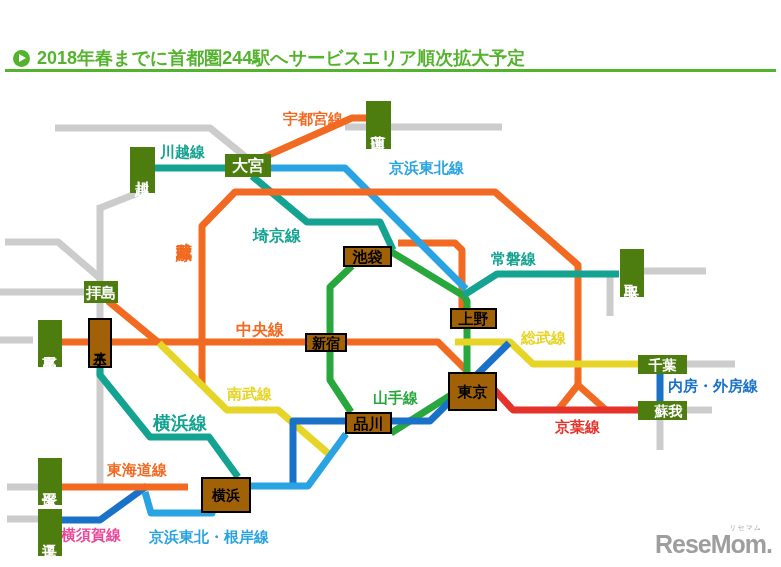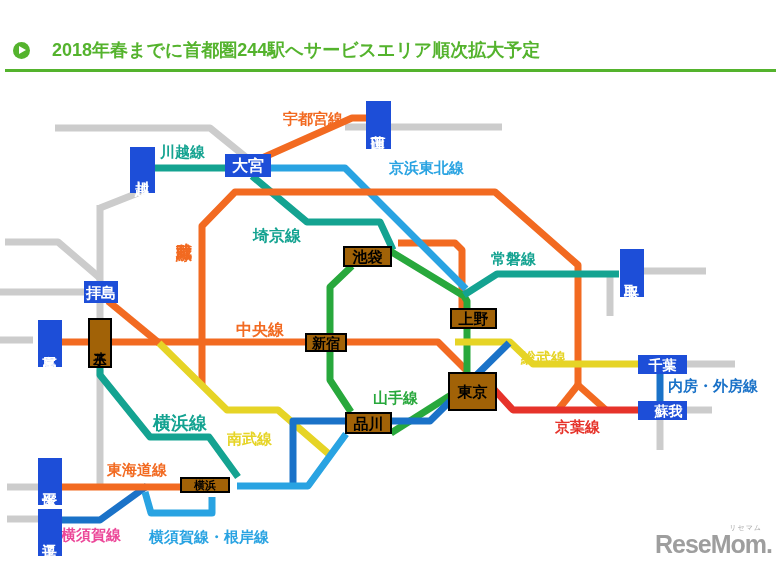--- a/index.html
+++ b/index.html
@@ -1,29 +1,29 @@
 <!DOCTYPE html>
 <html><head>
 <meta charset="utf-8">
 <style>
   html,body{margin:0;padding:0;background:#fff;}
   .stage{position:relative;width:781px;height:567px;background:#fff;overflow:hidden;
          font-family:"Liberation Sans","DejaVu Sans",sans-serif;}
   
   .hdr{position:absolute;left:0;top:0;width:781px;height:80px;}
-  .hdr-row{position:absolute;left:13px;top:38px;display:flex;align-items:center;gap:22px;}
+  .hdr-row{position:absolute;left:13px;top:46px;display:flex;align-items:center;gap:7px;}
   .play{width:17px;height:17px;border-radius:50%;display:flex;align-items:center;justify-content:center;flex:0 0 auto;}
   .play:before{content:"";display:block;width:0;height:0;border-style:solid;border-width:4.5px 0 4.5px 7px;border-color:transparent transparent transparent #fff;margin-left:2px;}
   .title{font-size:18px;font-weight:bold;letter-spacing:0px;white-space:nowrap;}
   .rule{position:absolute;left:5px;top:69px;width:771px;height:2.5px;}
   
   #rail-svg{position:absolute;left:0;top:0;}
   .st{position:absolute;box-sizing:border-box;display:flex;align-items:center;justify-content:center;
       font-weight:bold;line-height:1;white-space:nowrap;}
-  .st.black{background:#1d4ed8;color:#fff;}
+  .st.black{background:#4d7c0f;color:#fff;}
   .st.white{background:#a16207;color:#000;border:2px solid #000;}
   .st.v{writing-mode:vertical-rl;text-orientation:upright;letter-spacing:1px;}
   .ll{position:absolute;font-weight:bold;white-space:nowrap;line-height:1;}
   .ll.v{writing-mode:vertical-rl;text-orientation:upright;letter-spacing:1px;}
   
   .logo{position:absolute;left:648px;top:524px;width:124px;text-align:right;line-height:1;}
   .logo .furi{font-size:7px;color:#a9a9a9;letter-spacing:1px;padding-right:10px;display:block;}
   .logo .main{font-size:25px;font-weight:bold;color:#9e9e9e;letter-spacing:-1px;display:block;margin-top:1px;}
 </style>
 </head>
@@ -74,46 +74,46 @@
     </svg>
 
   <div id="map-overlay">
       <div class="ll" style="left: 283px; top: 103px; font-size: 15px; color: rgb(242, 106, 33); margin-top: 8px;">宇都宮線</div>
       <div class="ll" style="left: 160px; top: 144px; font-size: 15px; color: rgb(20, 163, 145);">川越線</div>
       <div class="ll" style="left: 389px; top: 160px; font-size: 15px; color: rgb(41, 163, 226);">京浜東北線</div>
       <div class="ll" style="left: 253px; top: 228px; font-size: 16px; color: rgb(20, 163, 145);">埼京線</div>
       <div class="ll v" style="left: 176px; top: 230px; font-size: 16px; color: rgb(242, 106, 33);">武蔵野線</div>
       <div class="ll" style="left: 491px; top: 251px; font-size: 15px; color: rgb(20, 163, 145);">常磐線</div>
       <div class="ll" style="left: 236px; top: 322px; font-size: 16px; color: rgb(242, 106, 33);">中央線</div>
-      <div class="ll" style="left: 521px; top: 330px; font-size: 15px; color: rgb(230, 212, 38); margin-top: 20px;">総武線</div>
-      <div class="ll" style="left: 227px; top: 386px; font-size: 15px; color: rgb(230, 212, 38); margin-top: 45px;">南武線</div>
+      <div class="ll" style="left: 521px; top: 330px; font-size: 15px; color: rgb(230, 212, 38);">総武線</div>
+      <div class="ll" style="left: 227px; top: 386px; font-size: 15px; color: rgb(230, 212, 38);">南武線</div>
       <div class="ll" style="left: 373px; top: 390px; font-size: 15px; color: rgb(40, 168, 60);">山手線</div>
       <div class="ll" style="left: 153px; top: 414px; font-size: 18px; color: rgb(20, 163, 145);">横浜線</div>
       <div class="ll" style="left: 107px; top: 462px; font-size: 15px; color: rgb(242, 106, 33);">東海道線</div>
       <div class="ll" style="left: 555px; top: 419px; font-size: 15px; color: rgb(230, 51, 42);">京葉線</div>
       <div class="ll" style="left: 668px; top: 378px; font-size: 15px; color: rgb(26, 114, 200);">内房・外房線</div>
       <div class="ll" style="left: 61px; top: 527px; font-size: 15px; color: #ec4899;">横須賀線</div>
-      <div class="ll" style="left: 149px; top: 529px; font-size: 15px; color: rgb(41, 163, 226);">横須賀線・根岸線</div>
+      <div class="ll" style="left: 149px; top: 529px; font-size: 15px; color: rgb(41, 163, 226);">京浜東北・根岸線</div>
       <div class="st black v" style="left: 130px; top: 147px; width: 25px; height: 46px; font-size: 15px;">川越</div>
       <div class="st black" style="left: 225px; top: 154px; width: 46px; height: 23px; font-size: 16px;">大宮</div>
       <div class="st black v" style="left: 366px; top: 101px; width: 25px; height: 48px; font-size: 15px;">蓮田</div>
       <div class="st black" style="left: 84px; top: 281px; width: 34px; height: 22px; font-size: 15px;">拝島</div>
       <div class="st black v" style="left: 38px; top: 320px; width: 24px; height: 47px; font-size: 15px;">高尾</div>
       <div class="st white v" style="left: 88px; top: 318px; width: 24px; height: 50px; font-size: 13px;">八王子</div>
       <div class="st black v" style="left: 620px; top: 249px; width: 24px; height: 48px; font-size: 15px;">取手</div>
       <div class="st black v" style="left: 38px; top: 458px; width: 24px; height: 47px; font-size: 15px;">平塚</div>
       <div class="st black v" style="left: 38px; top: 509px; width: 24px; height: 47px; font-size: 15px;">逗子</div>
       <div class="st black" style="left: 638px; top: 355px; width: 49px; height: 19px; font-size: 14px;">千葉</div>
       <div class="st black" style="left: 638px; top: 401px; width: 49px; height: 19px; font-size: 14px; padding-left: 12px;">蘇我</div>
       <div class="st white" style="left: 343px; top: 246px; width: 49px; height: 21px; font-size: 15px;">池袋</div>
       <div class="st white" style="left: 305px; top: 333px; width: 42px; height: 19px; font-size: 14px;">新宿</div>
       <div class="st white" style="left: 450px; top: 308px; width: 47px; height: 21px; font-size: 15px;">上野</div>
       <div class="st white" style="left: 448px; top: 372px; width: 49px; height: 39px; font-size: 15px;">東京</div>
       <div class="st white" style="left: 345px; top: 412px; width: 47px; height: 22px; font-size: 15px;">品川</div>
-      <div class="st white" style="left: 180px; top: 477px; width: 50px; height: 16px; font-size: 11px;">横浜</div>
+      <div class="st white" style="left: 201px; top: 477px; width: 50px; height: 36px; font-size: 14px;">横浜</div>
     </div>
 
   <div class="hdr">
     <div class="hdr-row">
       <span class="play" style="background: rgb(84, 179, 45);"></span>
       <span class="title" style="color: rgb(84, 179, 45);">2018年春までに首都圏244駅へサービスエリア順次拡大予定</span>
     </div>
     <div class="rule" style="background: rgb(84, 179, 45);"></div>
   </div>
 

